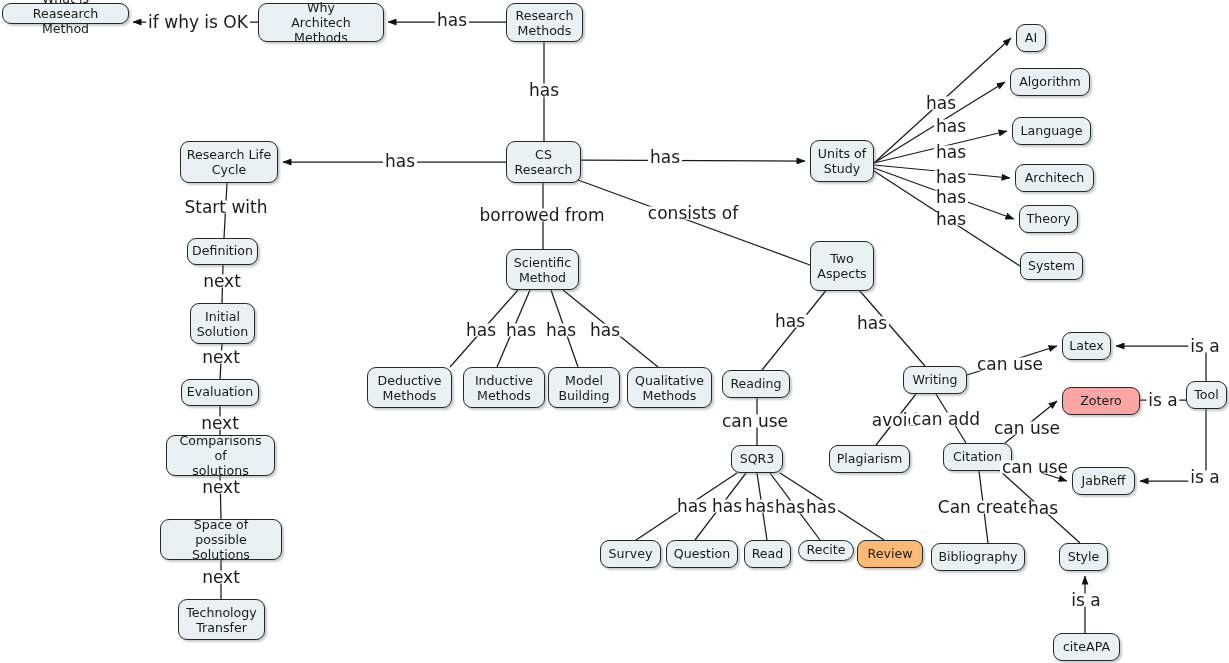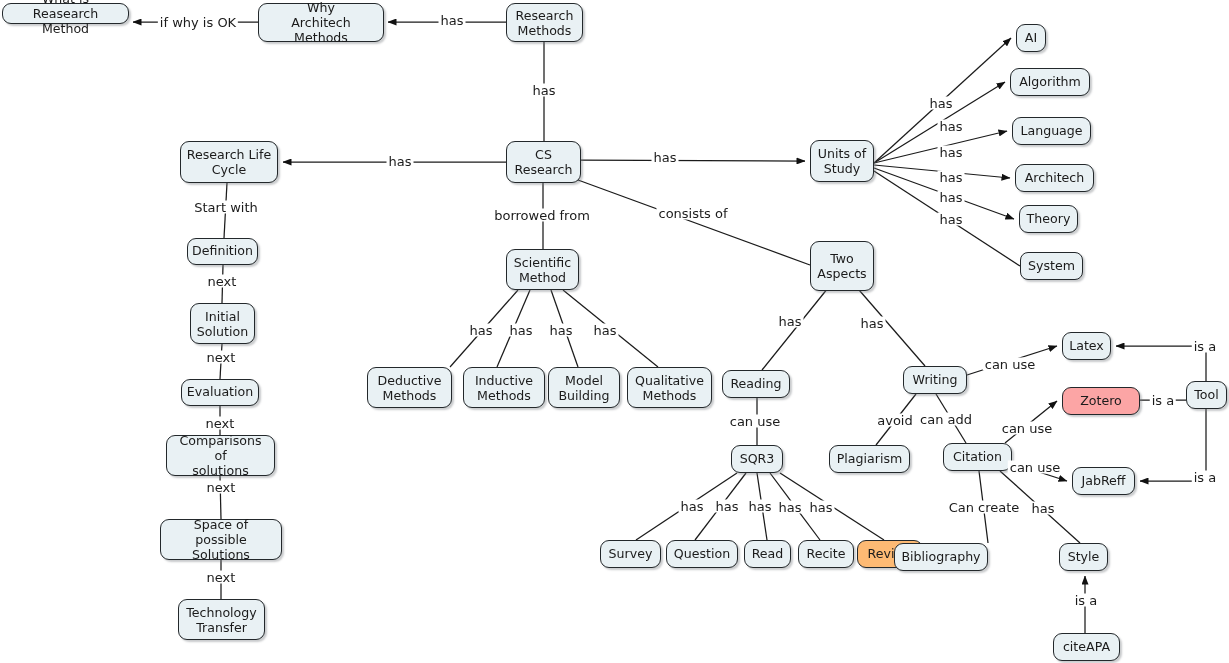--- a/index.html
+++ b/index.html
@@ -39,21 +39,21 @@
     text-align: center;
     white-space: pre-line;
     box-shadow: 2px 2px 2px rgba(120,125,130,0.40);
     padding: 0 5px;
     cursor: pointer;
     user-select: none;
   }
   .node.two-line { line-height: 15px; }
   .edge-label {
     position: absolute;
-    font-size: 13px;
+    font-size: 17px;
     line-height: 13px;
     color: #1b1b1b;
     background: #ffffff;
     white-space: nowrap;
     padding: 0 2px;
     transform: translate(-50%, -50%);
     user-select: none;
   }
 </style>
 </head>
@@ -154,24 +154,24 @@
 Methods</div>
       <div class="node two-line" style="left: 810px; top: 241px; width: 64px; height: 50px; background: rgb(233, 241, 244); border-color: rgb(35, 40, 43);">Two
 Aspects</div>
       <div class="node" style="left: 722px; top: 370px; width: 68px; height: 28px; background: rgb(233, 241, 244); border-color: rgb(35, 40, 43);">Reading</div>
       <div class="node" style="left: 903px; top: 366px; width: 64px; height: 28px; background: rgb(233, 241, 244); border-color: rgb(35, 40, 43);">Writing</div>
       <div class="node" style="left: 731px; top: 445px; width: 52px; height: 28px; background: rgb(233, 241, 244); border-color: rgb(35, 40, 43);">SQR3</div>
       <div class="node" style="left: 829px; top: 445px; width: 81px; height: 28px; background: rgb(233, 241, 244); border-color: rgb(35, 40, 43);">Plagiarism</div>
       <div class="node" style="left: 600px; top: 540px; width: 61px; height: 28px; background: rgb(233, 241, 244); border-color: rgb(35, 40, 43);">Survey</div>
       <div class="node" style="left: 666px; top: 540px; width: 72px; height: 28px; background: rgb(233, 241, 244); border-color: rgb(35, 40, 43);">Question</div>
       <div class="node" style="left: 744px; top: 540px; width: 47px; height: 28px; background: rgb(233, 241, 244); border-color: rgb(35, 40, 43);">Read</div>
-      <div class="node" style="left: 798px; top: 540px; width: 56px; height: 28px; background: rgb(233, 241, 244); border-color: rgb(35, 40, 43);">Recite</div>
+      <div class="node" style="left: 798px; top: 540px; width: 56px; height: 21px; background: rgb(233, 241, 244); border-color: rgb(35, 40, 43); border-radius: 11px;">Recite</div>
       <div class="node" style="left: 857px; top: 540px; width: 66px; height: 28px; background: #fdba74; border-color: rgb(35, 40, 43);">Review</div>
       <div class="node" style="left: 943px; top: 443px; width: 69px; height: 28px; background: rgb(233, 241, 244); border-color: rgb(35, 40, 43);">Citation</div>
-      <div class="node" style="left: 894px; top: 543px; width: 94px; height: 28px; background: rgb(233, 241, 244); border-color: rgb(35, 40, 43);">Bibliography</div>
+      <div class="node" style="left: 931px; top: 543px; width: 94px; height: 28px; background: rgb(233, 241, 244); border-color: rgb(35, 40, 43);">Bibliography</div>
       <div class="node" style="left: 1059px; top: 543px; width: 49px; height: 28px; background: rgb(233, 241, 244); border-color: rgb(35, 40, 43);">Style</div>
       <div class="node" style="left: 1053px; top: 633px; width: 67px; height: 28px; background: rgb(233, 241, 244); border-color: rgb(35, 40, 43);">citeAPA</div>
       <div class="node" style="left: 1062px; top: 332px; width: 49px; height: 28px; background: rgb(233, 241, 244); border-color: rgb(35, 40, 43);">Latex</div>
       <div class="node" style="left: 1062px; top: 387px; width: 78px; height: 28px; background: #fca5a5; border-color: rgb(35, 40, 43);">Zotero</div>
       <div class="node" style="left: 1072px; top: 467px; width: 63px; height: 28px; background: rgb(233, 241, 244); border-color: rgb(35, 40, 43);">JabReff</div>
       <div class="node" style="left: 1186px; top: 381px; width: 41px; height: 28px; background: rgb(233, 241, 244); border-color: rgb(35, 40, 43);">Tool</div>
     </div>
   <div id="label-layer">
       <div class="edge-label" style="left: 198px; top: 22px;">if why is OK</div>
       <div class="edge-label" style="left: 452px; top: 20px;">has</div>

